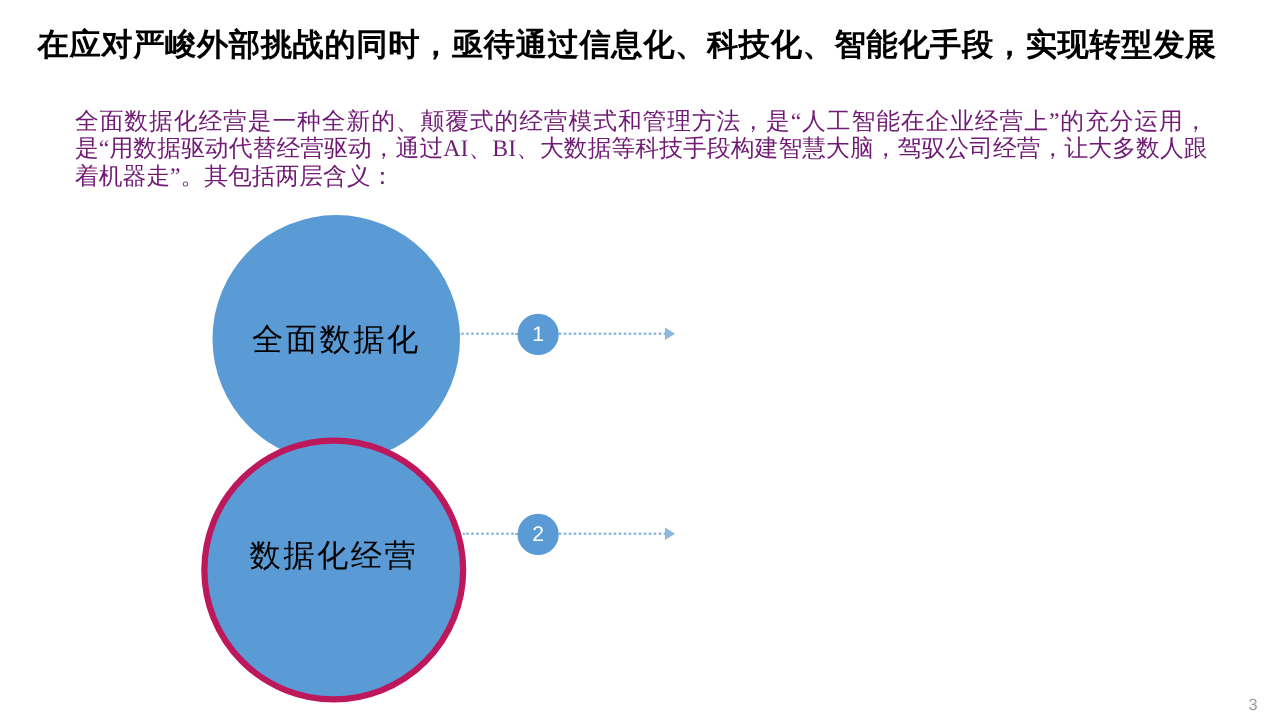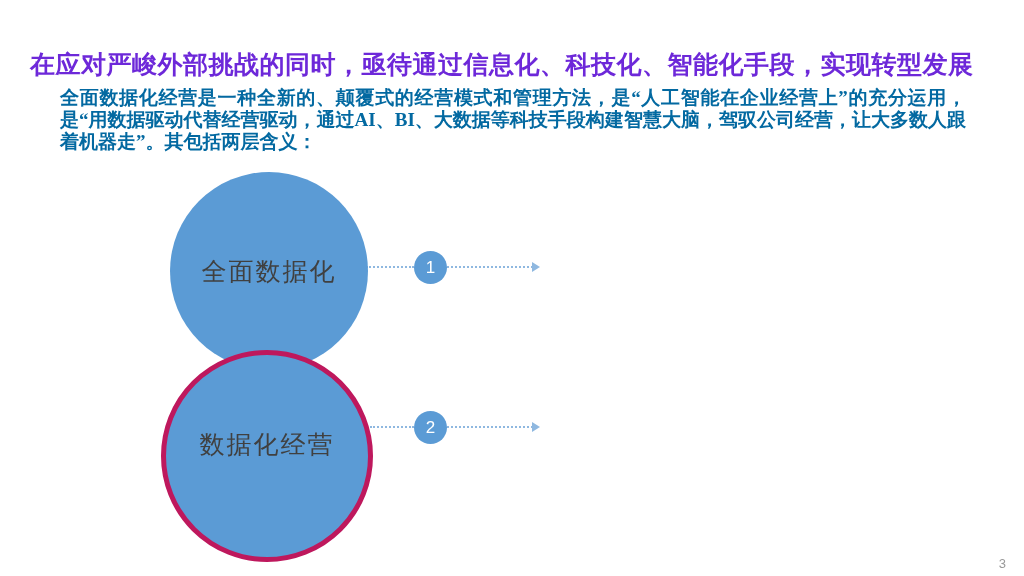--- a/index.html
+++ b/index.html
@@ -13,41 +13,39 @@
     position: relative;
     width: 1024px; height: 576px;
     background: #ffffff;
     overflow: hidden;
   }
   .title {
     position: absolute;
     left: 30px; top: 22px; right: 26px;
     font-size: 25px;
     font-weight: bold;
-    color: #6d28d9;
+    color: #000000;
     letter-spacing: 0.5px;
     line-height: 1.2;
-    margin-top: 28px;
   }
   .intro {
     position: absolute;
     left: 60px; top: 87px;
     width: 906px;
     font-size: 19px;
     line-height: 22px;
-    color: #0369a1;
+    color: #701a75;
     text-align: justify;
-    font-weight: bold;
   }
   .big-circle {
     position: absolute;
     border-radius: 50%;
     background: #5B9BD5;
     display: flex; align-items: center; justify-content: center;
-    color: #404040;
+    color: #000000;
   }
   .circle1 { left: 170px; top: 172px; width: 198px; height: 198px; z-index: 1; }
   .circle2 { left: 161px; top: 350px; width: 212px; height: 212px; border: 5px solid #be185d; z-index: 2; }
   .circle-label { font-size: 25px; letter-spacing: 2px; }
   .circle2 .circle-label { position: relative; top: -12px; }
   .badge {
     position: absolute;
     width: 33px; height: 33px;
     border-radius: 50%;
     background: #5B9BD5;

